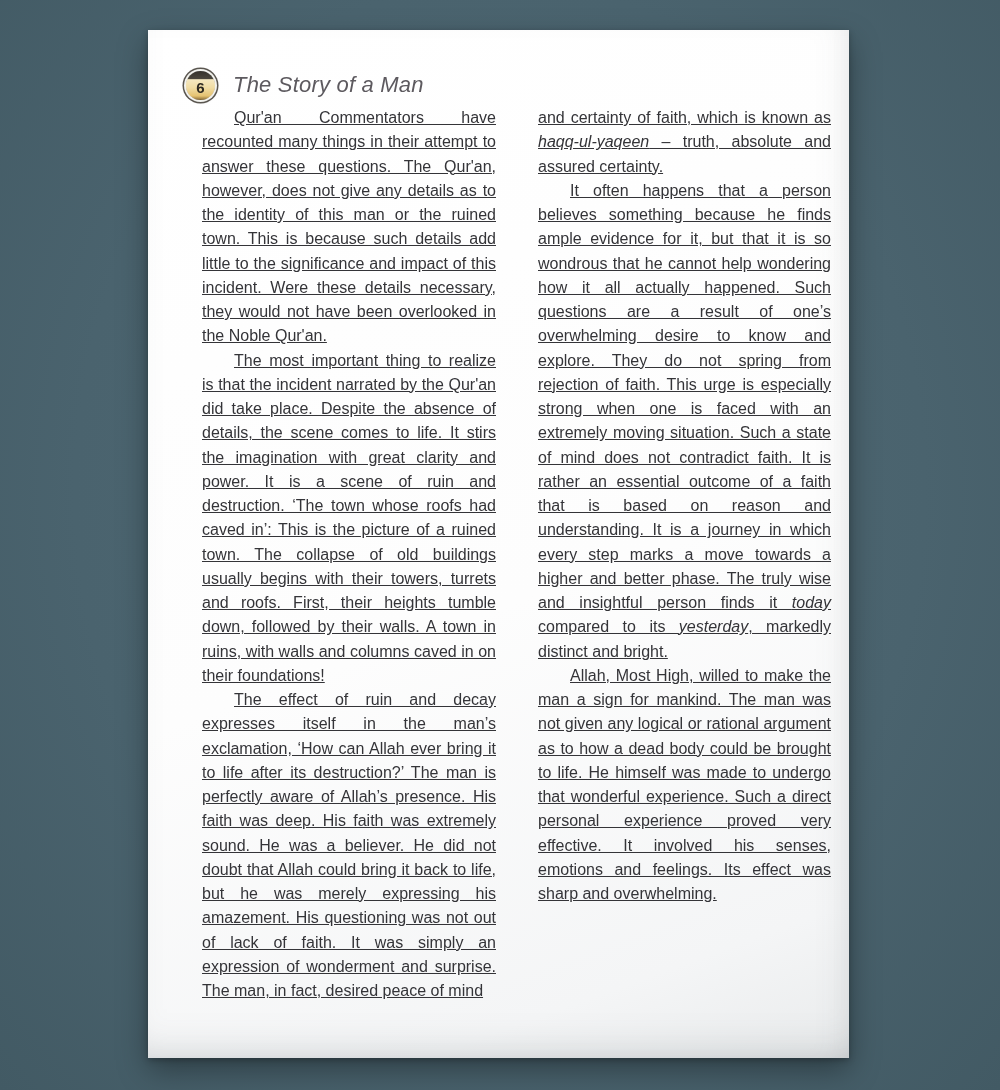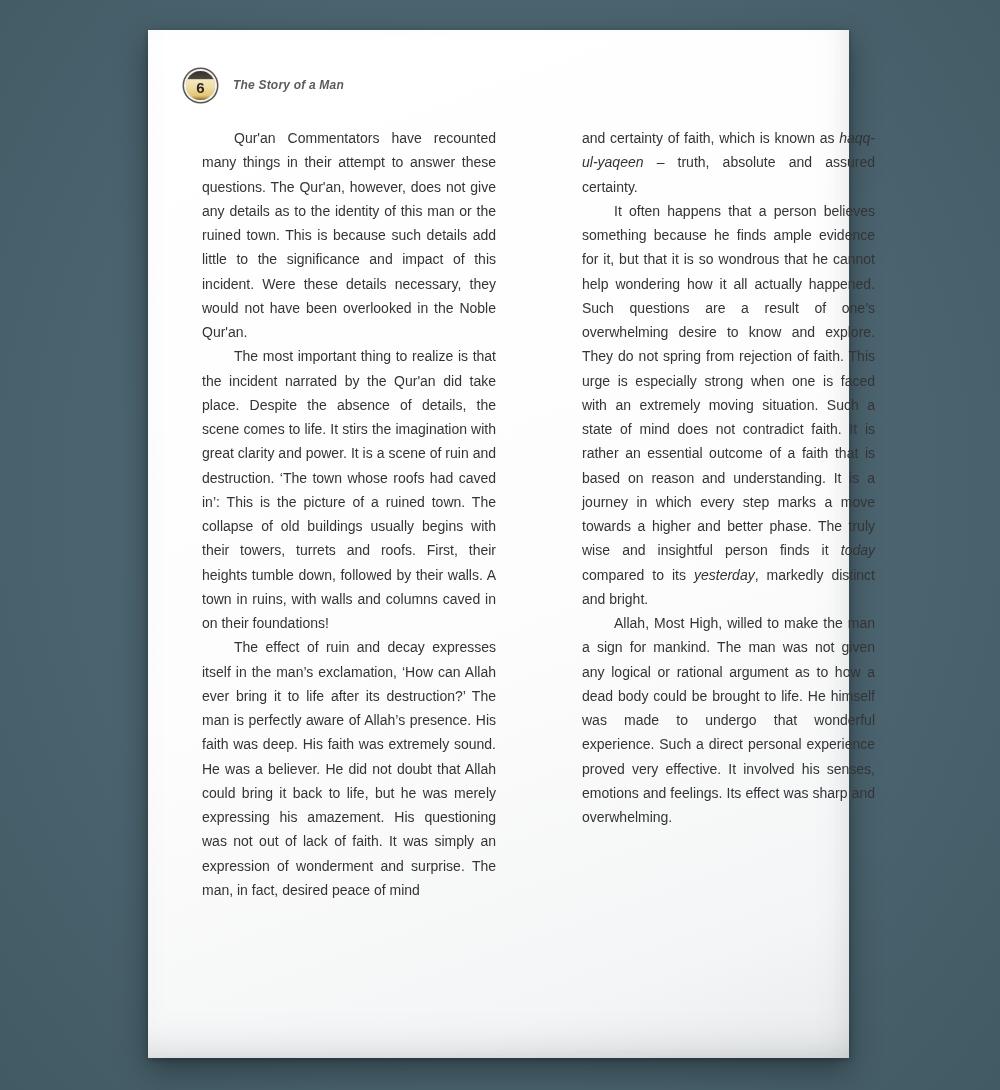--- a/index.html
+++ b/index.html
@@ -34,36 +34,37 @@
     background:linear-gradient(180deg,#35322c 0%,#4a453c 26%,#f5e8c0 30%,#f0dca4 58%,#e5c270 86%,#9a7b41 97%,#6b5427 100%);
     box-shadow:0 0 0 2px rgba(252,252,248,0.95), 0 0 0 3.5px #5a5650, 1px 2px 3px rgba(0,0,0,0.25);
     display:flex;align-items:center;justify-content:center;
   }
   .badge-num{
     font-size:15px;font-weight:bold;color:#2c2820;
     margin-top:5px;line-height:1;
   }
   .title{
     margin:0 0 0 18px;
-    font-size:12px;
+    font-size:22px;
     font-style:italic;
-    font-weight:bold;
+    font-weight:normal;
     color:#5d5a5f;
     letter-spacing:0.2px;
   }
   .col{
-    position:absolute;top:96px;
+    position:absolute;top:76px;
     width:294px;
-    font-size:14px;
+    font-size:16px;
     line-height:24.25px;
     color:#343438;
     text-align:justify;
+    text-decoration:underline;
   }
   .col-left{left:54px;}
-  .col-right{left:390px;width:293px;margin-left:44px;}
+  .col-right{left:390px;width:293px;}
   .para{margin:0;padding:0;}
   .para.indent{text-indent:32px;}
   .it{font-style:italic;}
 </style>
 </head>
 <body>
 
 <div class="canvas">
   <div class="page">
     <div class="header">

